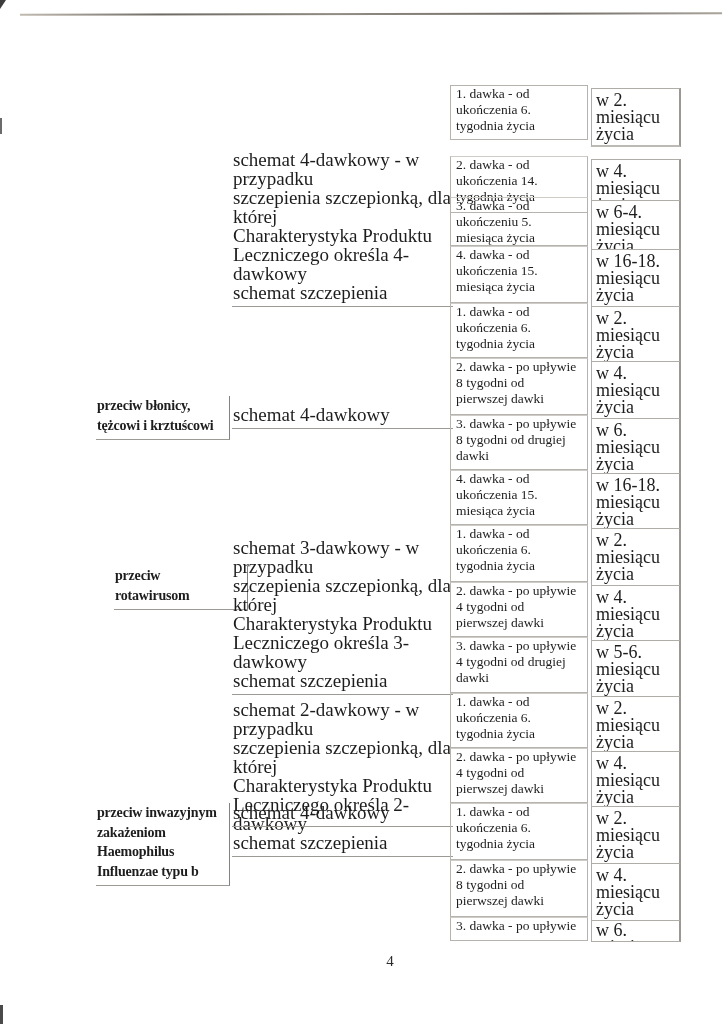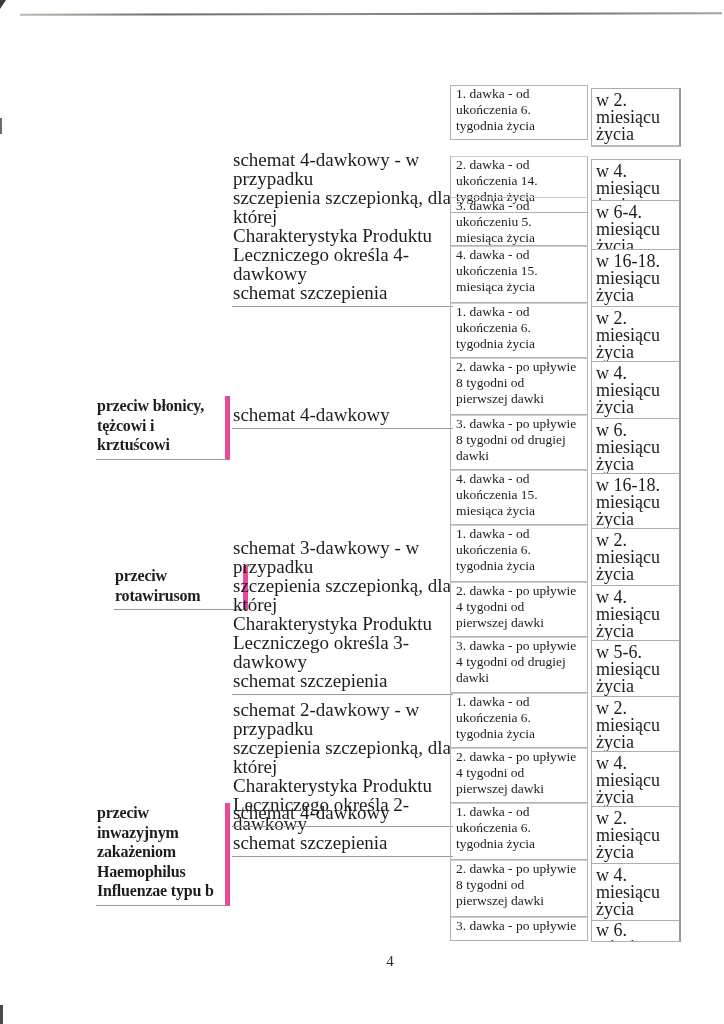--- a/index.html
+++ b/index.html
@@ -49,23 +49,23 @@
     position:absolute;left:232px;width:221px;
     box-sizing:border-box;
     font-size:19px;line-height:19px;
     white-space:pre-line;
     border-bottom:1px solid #9d9a95;
     padding:0 0 4px 1px;
   }
   .disease-cell{
     position:absolute;left:96px;width:134px;
     box-sizing:border-box;
-    font-weight:bold;font-size:16px;line-height:19.5px;letter-spacing:-0.2px;
+    font-weight:bold;font-size:14px;line-height:19.5px;letter-spacing:-0.2px;
     white-space:pre-line;
-    border-bottom:1px solid #9d9a95;border-right:5px solid #ec4899;
+    border-bottom:1px solid #9d9a95;border-right:1px solid #ec4899;
     padding:0 0 4px 1px;
   }
   .page-number{
     position:absolute;left:383px;top:953px;width:14px;
     font-size:15px;text-align:center;color:#2a2a2a;
   }
 </style>
 </head>
 <body>
 

